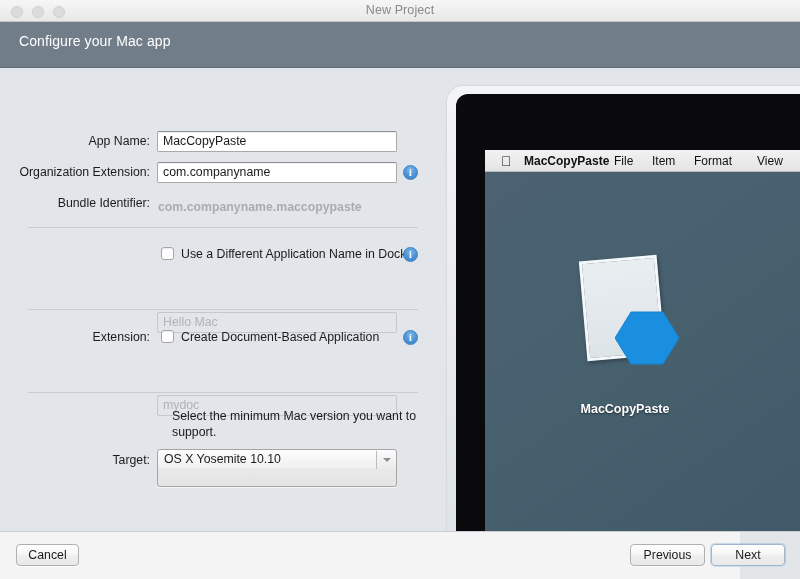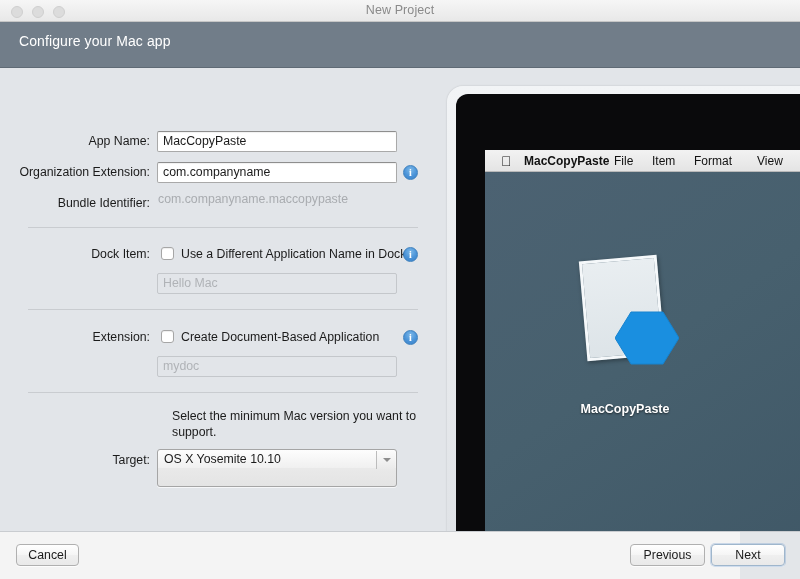--- a/index.html
+++ b/index.html
@@ -112,20 +112,21 @@
     box-shadow: inset 0 1px 1px rgba(0,0,0,.06);
   }
   .field.disabled {
     background: #e2e5e9;
     border-color: #c4c7cb;
     color: #aaadb1;
     box-shadow: none;
   }
   .field.placeholder {
     color: #b0b3b7;
+    margin-top: 39px;
   }
   .static-text {
     position: absolute;
     left: 158px;
     font-size: 12.3px;
     color: #a9acb0;
   }
   .info-btn {
     position: absolute;
     width: 15px; height: 15px;
@@ -350,25 +351,24 @@
     <div class="form">
 
       <div class="row-label" style="top:66px;">App Name:</div>
       <div class="field" style="top:63px;">MacCopyPaste</div>
 
       <div class="row-label" style="top:97px;">Organization Extension:</div>
       <div class="field" style="top:94px;">com.companyname</div>
       <div class="info-btn" style="left:403px; top:97px;">i</div>
 
       <div class="row-label" style="top:128px;">Bundle Identifier:</div>
-      <div class="static-text" style="top:124px;">com.companyname.maccopypaste</div>
+      <div class="static-text" style="top:132px;font-weight:bold;">com.companyname.maccopypaste</div>
 
       <div class="divider" style="top:159px;"></div>
 
-      <div class="row-label" style="top:179px;">Dock Item:</div>
       <div class="cbox" style="left:161px; top:179px;"></div>
       <div class="cbox-label" style="left:181px; top:179px;">Use a Different Application Name in Dock</div>
       <div class="info-btn" style="left:403px; top:179px;">i</div>
       <div class="field placeholder disabled" style="top:205px;">Hello Mac</div>
 
       <div class="divider" style="top:241px;"></div>
 
       <div class="row-label" style="top:262px;">Extension:</div>
       <div class="cbox" style="left:161px; top:262px;"></div>
       <div class="cbox-label" style="left:181px; top:262px;">Create Document-Based Application</div>

